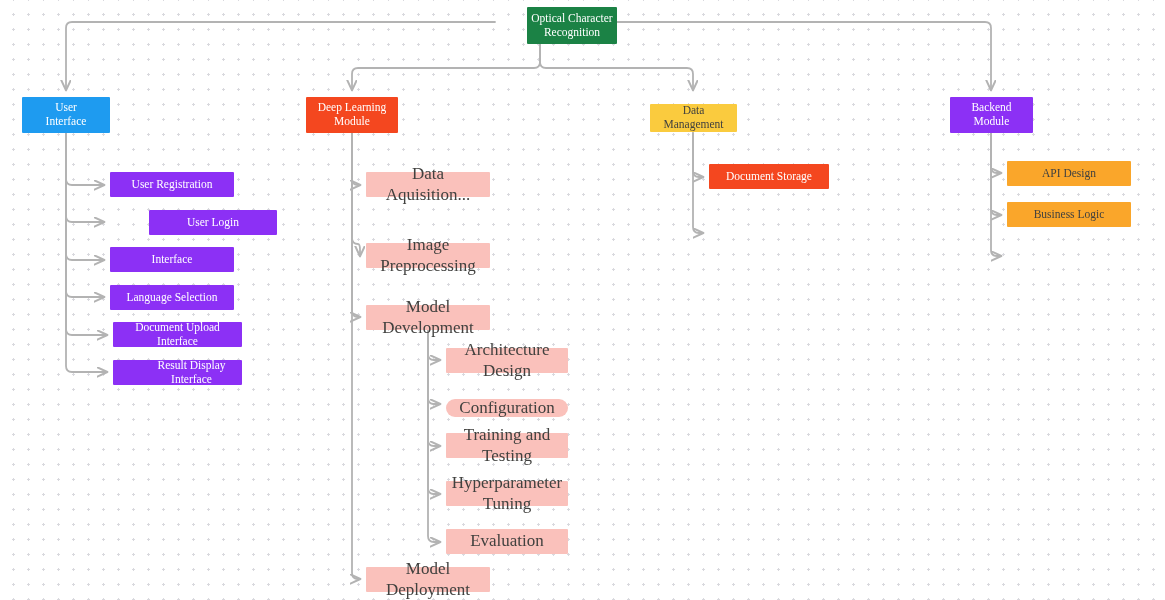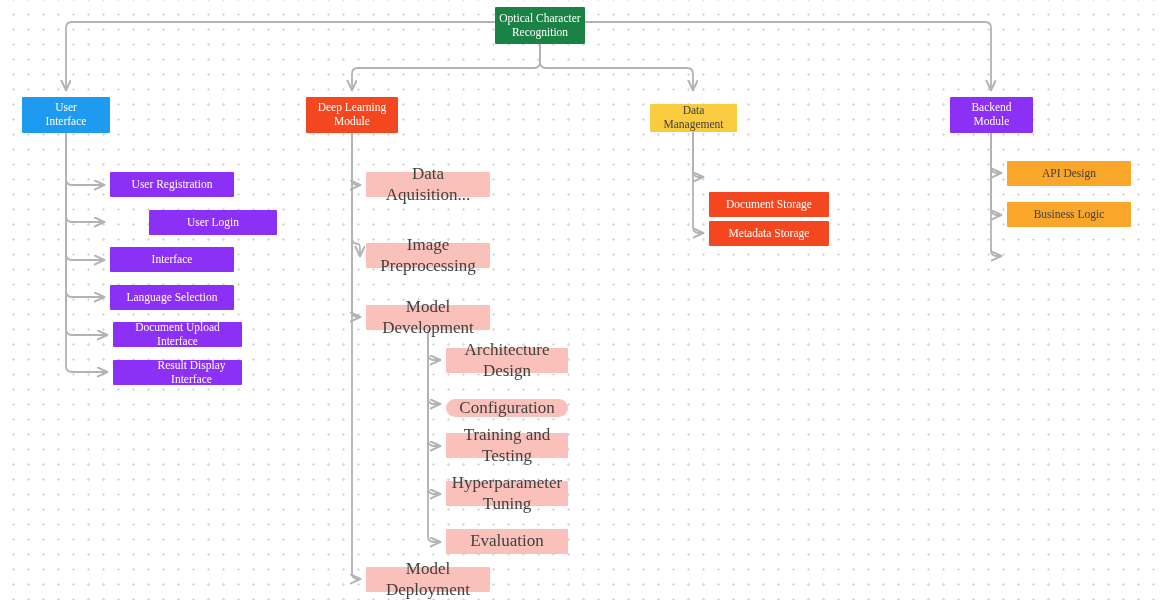--- a/index.html
+++ b/index.html
@@ -36,20 +36,21 @@
     line-height: 1.18;
     border-radius: 1px;
     padding: 0 4px;
     white-space: pre-wrap;
     user-select: none;
   }
   .node.root {
     font-size: 11.5px;
     color: #ffffff;
     background: #1b8245;
+    margin-left: 32px;
   }
   .node.lvl1 {
     font-size: 11.5px;
     color: #ffffff;
   }
   .node.leaf-ui {
     font-size: 11.5px;
     color: #ffffff;
     background: #8c30f5;
   }
@@ -138,19 +139,18 @@
   <div class="node leaf-dl" id="dl-1" style="left: 366px; top: 243px; width: 124px; height: 25px;">Image Preprocessing</div>
   <div class="node leaf-dl" id="dl-2" style="left: 366px; top: 305px; width: 124px; height: 25px;">Model Development</div>
   <div class="node leaf-dl" id="dl-3" style="left: 366px; top: 567px; width: 124px; height: 25px;">Model  Deployment</div>
 
   <div class="node leaf-dl" id="md-0" style="left: 446px; top: 348px; width: 122px; height: 25px;">Architecture Design</div>
   <div class="node leaf-dl" id="md-1" style="left: 446px; top: 399px; width: 122px; height: 18px; border-radius: 11px;">Configuration</div>
   <div class="node leaf-dl" id="md-2" style="left: 446px; top: 433px; width: 122px; height: 25px;">Training and Testing</div>
   <div class="node leaf-dl" id="md-3" style="left: 446px; top: 481px; width: 122px; height: 25px;">Hyperparameter Tuning</div>
   <div class="node leaf-dl" id="md-4" style="left: 446px; top: 529px; width: 122px; height: 25px;">Evaluation</div>
 
-  <div class="node leaf-dm" id="dm-0" style="left: 709px; top: 164px; width: 120px; height: 25px; margin-top: 28px;">Document Storage</div>
-  <div class="node leaf-dm" id="dm-1" style="left: 709px; top: 221px; width: 120px; height: 25px;">Metadata Storage</div>
+  <div class="node leaf-dm" id="dm-0" style="left: 709px; top: 164px; width: 120px; height: 25px;">Document Storage</div>
 
   <div class="node leaf-be" id="be-0" style="left: 1007px; top: 161px; width: 124px; height: 25px;">API Design</div>
   <div class="node leaf-be" id="be-1" style="left: 1007px; top: 202px; width: 124px; height: 25px;">Business Logic</div>
 
 </div>
 
 </body></html>

